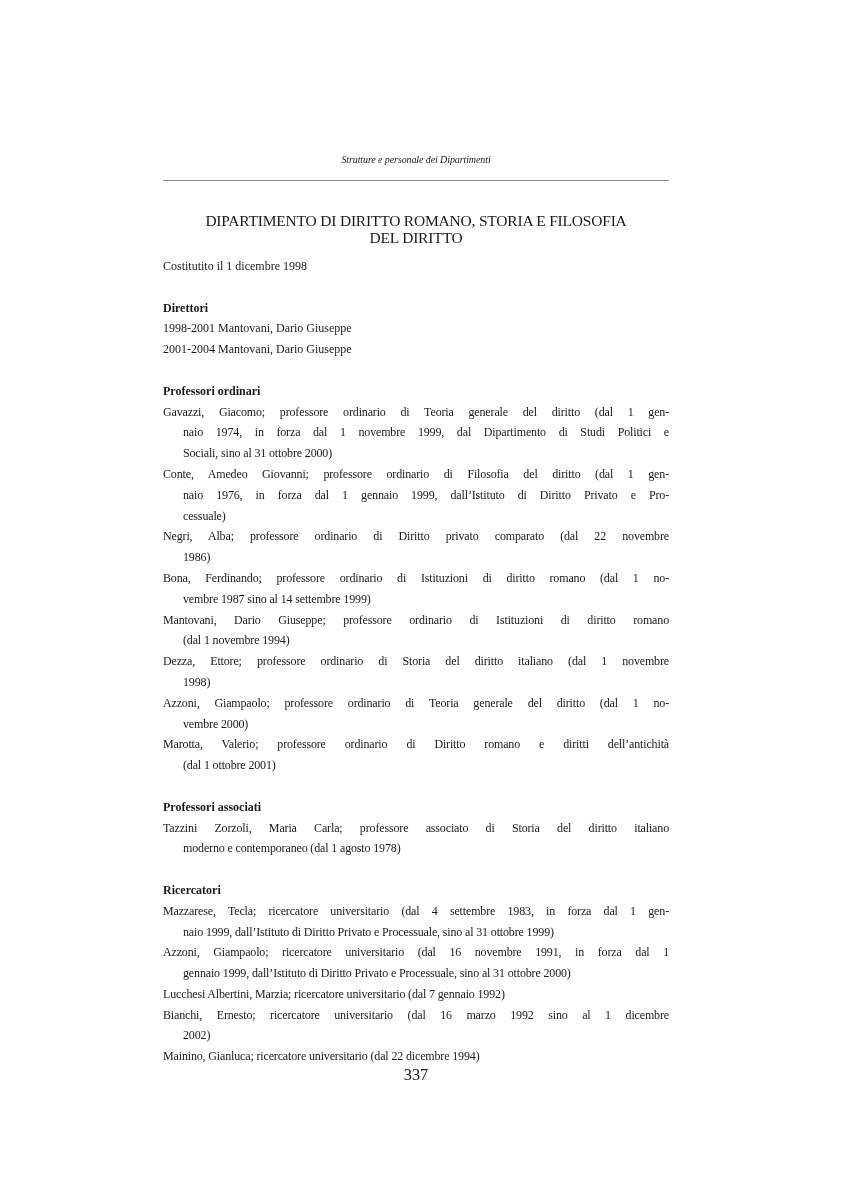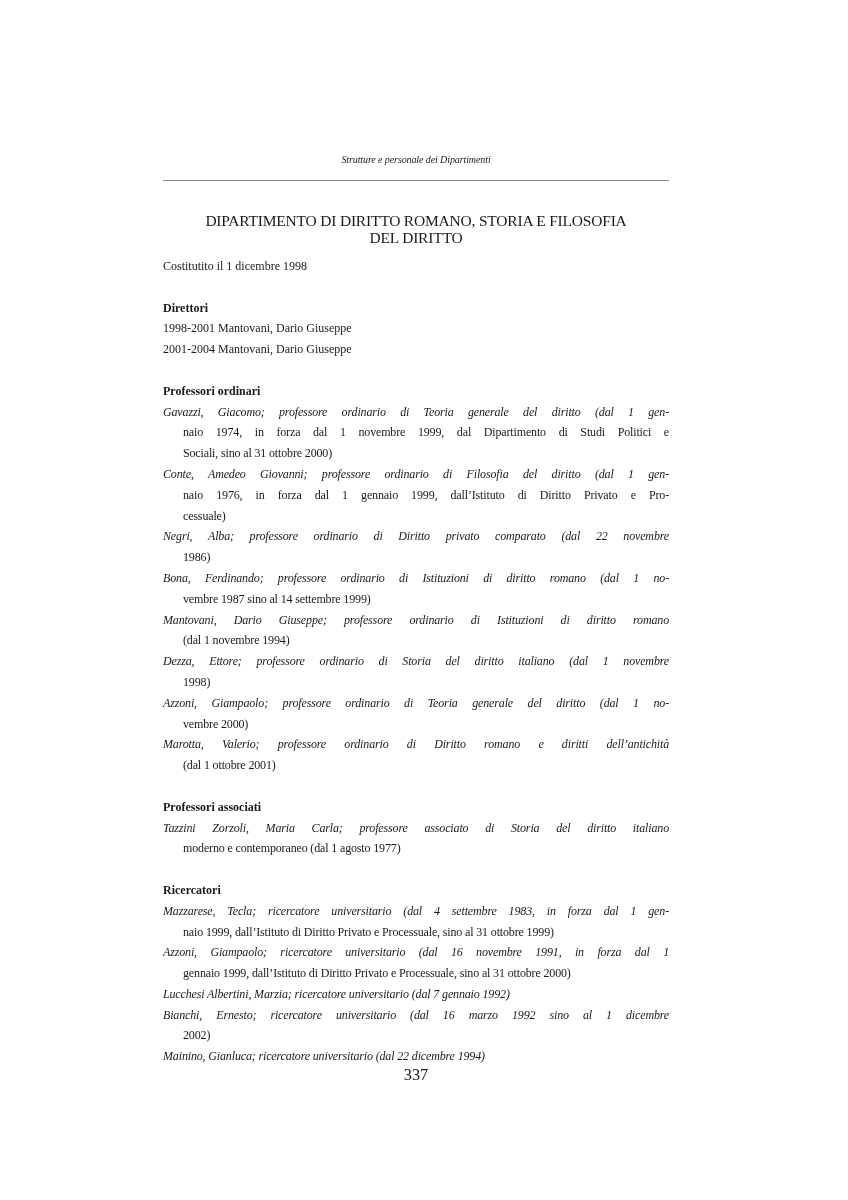--- a/index.html
+++ b/index.html
@@ -70,21 +70,21 @@
       text-align: justify;
       text-align-last: left;
       letter-spacing: -0.15px;
     }
     .entry .ln {
       display: block;
       white-space: nowrap;
       text-align: justify;
       text-align-last: justify;
     }
-    .entry .ln.first { text-indent: 0; margin-left: -20px; font-style: italic; }
+    .entry .ln.first { text-indent: 0; margin-left: -20px; }
     .entry .ln.cont { text-indent: 0; }
     .entry .ln.last { text-align-last: left; }
     .page-number {
       position: absolute;
       top: 1022px;
       left: 0;
       width: 506px;
       text-align: center;
       font-size: 16.3px;
       margin-top: 43px;
@@ -152,21 +152,21 @@
           </div>
         </div>
     </div>
     <div class="gap"></div>
 
     <div>
       <span class="heading">Professori associati</span>
       <div class="entries">
           <div class="entry">
             <span class="ln first">Tazzini Zorzoli, Maria Carla; professore associato di Storia del diritto italiano</span>
-            <span class="ln cont last">moderno e contemporaneo (dal 1 agosto 1977)</span>
+            <span class="ln cont last">moderno e contemporaneo (dal 1 agosto 1978)</span>
           </div>
         </div>
     </div>
     <div class="gap"></div>
 
     <div>
       <span class="heading">Ricercatori</span>
       <div class="entries">
           <div class="entry">
             <span class="ln first">Mazzarese, Tecla; ricercatore universitario (dal 4 settembre 1983, in forza dal 1 gen-</span>

